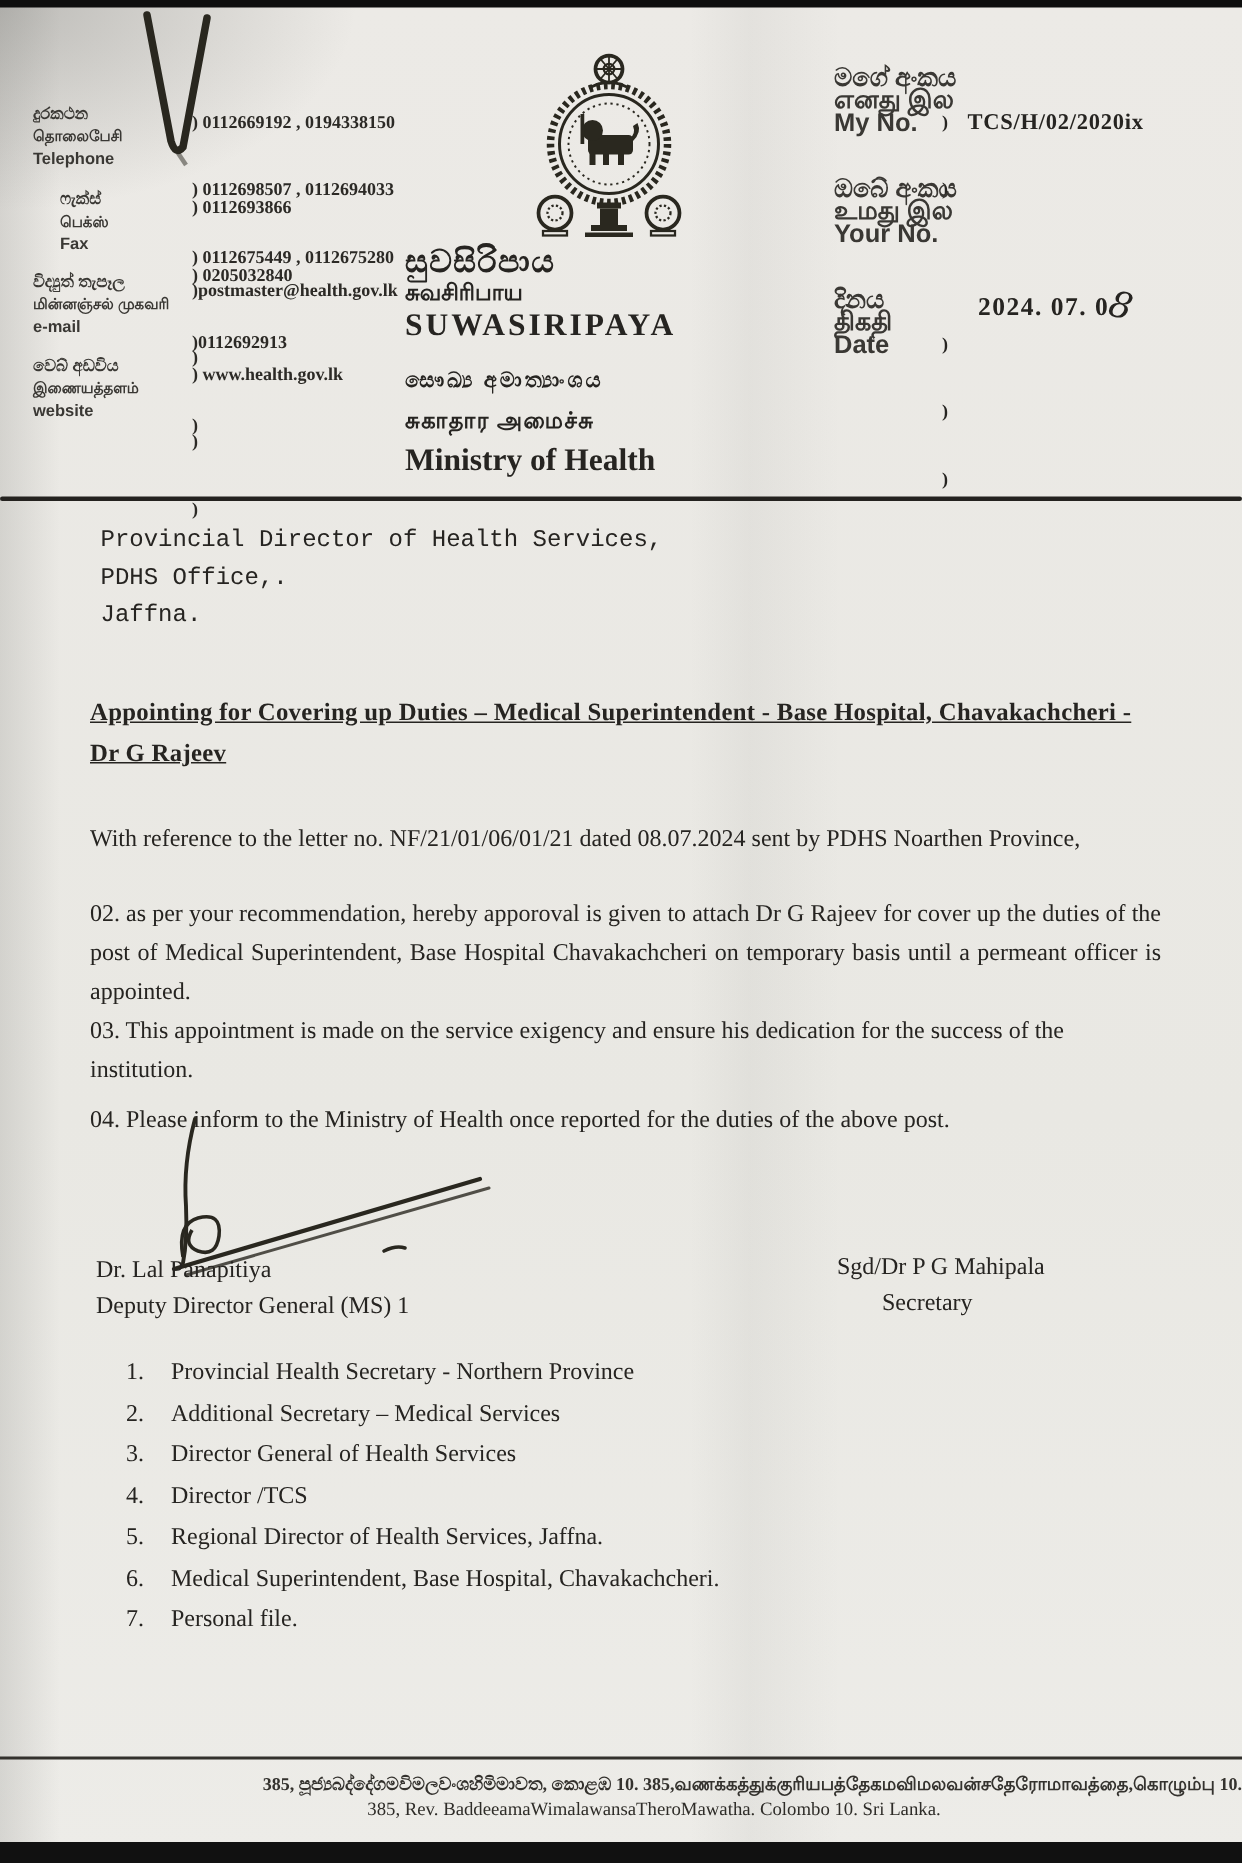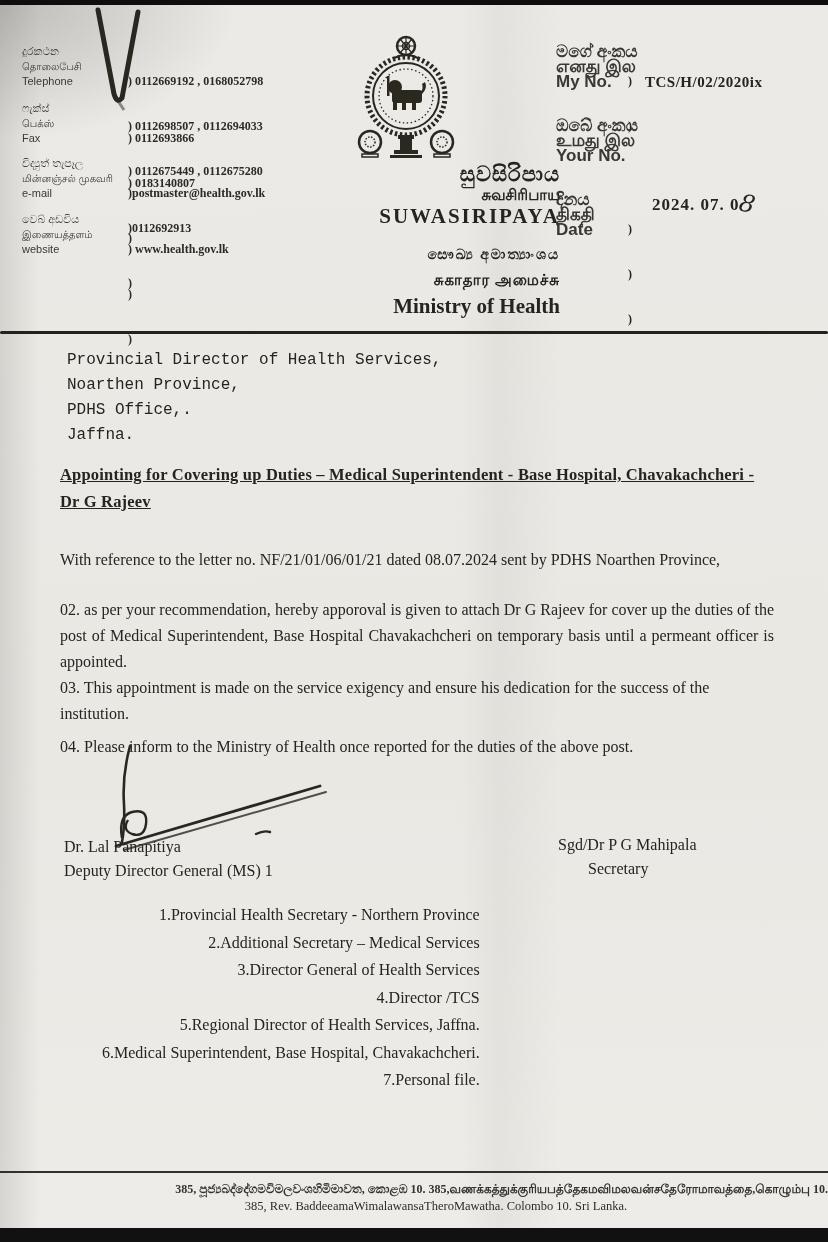--- a/index.html
+++ b/index.html
@@ -18,27 +18,27 @@
       linear-gradient(90deg, transparent 460px, rgba(150,150,146,.10) 500px, transparent 560px),
       linear-gradient(#eceae6, #e9e8e3 60%, #edecE8);
   }
   .bar-top   { position:absolute; left:0; top:0; width:100%; height:5px; background:#0e0e0e; }
   .bar-bottom{ position:absolute; left:0; top:1228px; width:100%; height:14px; background:#111; }
   .content { position:absolute; inset:0; color:#262421; filter:blur(.3px); }
 
   .abs { position:absolute; }
 
   
-  .lblcol { font-family:"Liberation Sans", sans-serif; font-size:11px; line-height:15px; color:#3a3834; font-weight:normal; }
+  .lblcol { font-family:"Liberation Sans", sans-serif; font-size:11px; line-height:15px; color:#3a3834; font-weight:bold;margin-top:25px; }
   .lblcol .ta { font-size:10px; }
   .lblcol .en { font-size:11px; }
   .valcol { font-size:12px; line-height:15px; font-weight:bold; color:#2c2a26; white-space:pre; }
 
   
-  .ctr { left:270px; width:290px; text-align:right; }
+  .ctr { left:270px; width:290px; text-align:left; }
   .t-si  { font-size:21px; font-weight:bold; letter-spacing:1px; }
   .t-ta  { font-size:15px; font-weight:bold; }
   .t-en  { font-size:21px; font-weight:bold; letter-spacing:2px; }
   .m-si  { font-size:14px; font-weight:bold; letter-spacing:2px; }
   .m-ta  { font-size:15px; font-weight:bold; letter-spacing:1px; }
   .m-en  { font-size:21px; font-weight:bold; }
 
   
   .reflbl { font-family:Liberation Sans, sans-serif; font-size:17px; line-height:15px; font-weight:bold; color:#3a3834;margin-left:16px; }
   .refbr  { font-size:12px; line-height:15px; font-weight:bold; white-space:pre; }
@@ -51,21 +51,21 @@
 
   
   .addr { left:67px; top:348px; font-size:16px; line-height:25px;font-family:Liberation Mono, monospace; }
   .subject { left:60px; top:461px; width:708px; font-size:16.5px; font-weight:bold;
              line-height:27px; text-decoration:underline; letter-spacing:.2px; }
   .para { left:60px; width:714px; font-size:16px; line-height:26px; }
   .just { text-align:justify; }
 
   .sig-name  { font-size:16px; line-height:24px; }
 
-  ol.cc { left:84px; top:901px; list-style:none; counter-reset:cc; font-size:16px; line-height:27.5px;text-align:right; }
+  ol.cc { left:84px; top:901px; list-style:none; counter-reset:cc; font-size:16px; line-height:27.5px; }
   ol.cc li { counter-increment:cc; }
   ol.cc li::before { content:counter(cc) "."; display:inline-block; width:30px; }
 
   .rule-ftr { left:0; top:1171px; width:100%; height:2px; background:#33312d; }
   .ftr1 { left:0; top:1182px; width:100%; text-align:right; font-size:12px; font-weight:bold; color:#34322e; }
   .ftr2 { left:0; top:1199px; width:100%; text-align:center; font-size:12.5px; color:#2e2c28;padding-left:44px; }
 
   svg .ink { stroke:#29271f; fill:none; }
 </style>
 </head>
@@ -82,35 +82,35 @@
   </svg>
 
   <div class="abs" style="left:22px;top:44px">
     <div class="lblcol">
       <div class="si">දුරකථන</div>
       <div class="ta">தொலைபேசி</div>
       <div class="en">Telephone</div>
     </div>
   </div>
   <div class="abs valcol" style="left:128px;top:44px">
-    <div>) 0112669192 , 0168052798</div>
+    <div>) 0112669192 , 0194338150</div>
     <div>) 0112698507 , 0112694033</div>
     <div>) 0112675449 , 0112675280</div>
   </div>
 
-  <div class="abs" style="left:22px;top:101px">
+  <div class="abs" style="left:40px;top:101px">
     <div class="lblcol">
       <div class="si">ෆැක්ස්</div>
       <div class="ta">பெக்ஸ்</div>
       <div class="en">Fax</div>
     </div>
   </div>
   <div class="abs valcol" style="left:128px;top:101px">
     <div>) 0112693866</div>
-    <div>) 0183140807</div>
+    <div>) 0205032840</div>
     <div>)0112692913</div>
   </div>
 
   <div class="abs" style="left:22px;top:156px">
     <div class="lblcol">
       <div class="si">විද්‍යුත් තැපෑල</div>
       <div class="ta">மின்னஞ்சல் முகவரி</div>
       <div class="en">e-mail</div>
     </div>
   </div>
@@ -204,21 +204,20 @@
     <div>)</div>
   </div>
   <div class="abs dateval" style="left:652px;top:188px">
     <span>2024. 07. 0</span><span class="hand8">8</span>
   </div>
 
   <div class="abs rule-hdr"></div>
 
   <div class="abs addr">
     <div>Provincial Director of Health Services,</div>
-    <div>Noarthen Province,</div>
     <div>PDHS Office,.</div>
     <div>Jaffna.</div>
   </div>
 
   <div class="abs subject">Appointing for Covering up Duties – Medical Superintendent -  Base Hospital, Chavakachcheri -  Dr G Rajeev</div>
 
   <div class="abs para" style="top:547px">With reference to the letter no. NF/21/01/06/01/21 dated 08.07.2024 sent by PDHS Noarthen Province,</div>
   <div class="abs para just" style="top:597px">02. as per your recommendation, hereby apporoval is given  to attach Dr G Rajeev for cover up the duties of the post of Medical Superintendent, Base Hospital Chavakachcheri on temporary basis until a permeant officer is appointed.</div>
   <div class="abs para" style="top:675px">03. This appointment is made on the service exigency and ensure his dedication  for the success of the institution.</div>
   <div class="abs para" style="top:734px">04. Please inform to the Ministry of Health once reported for the duties of the above post.</div>

